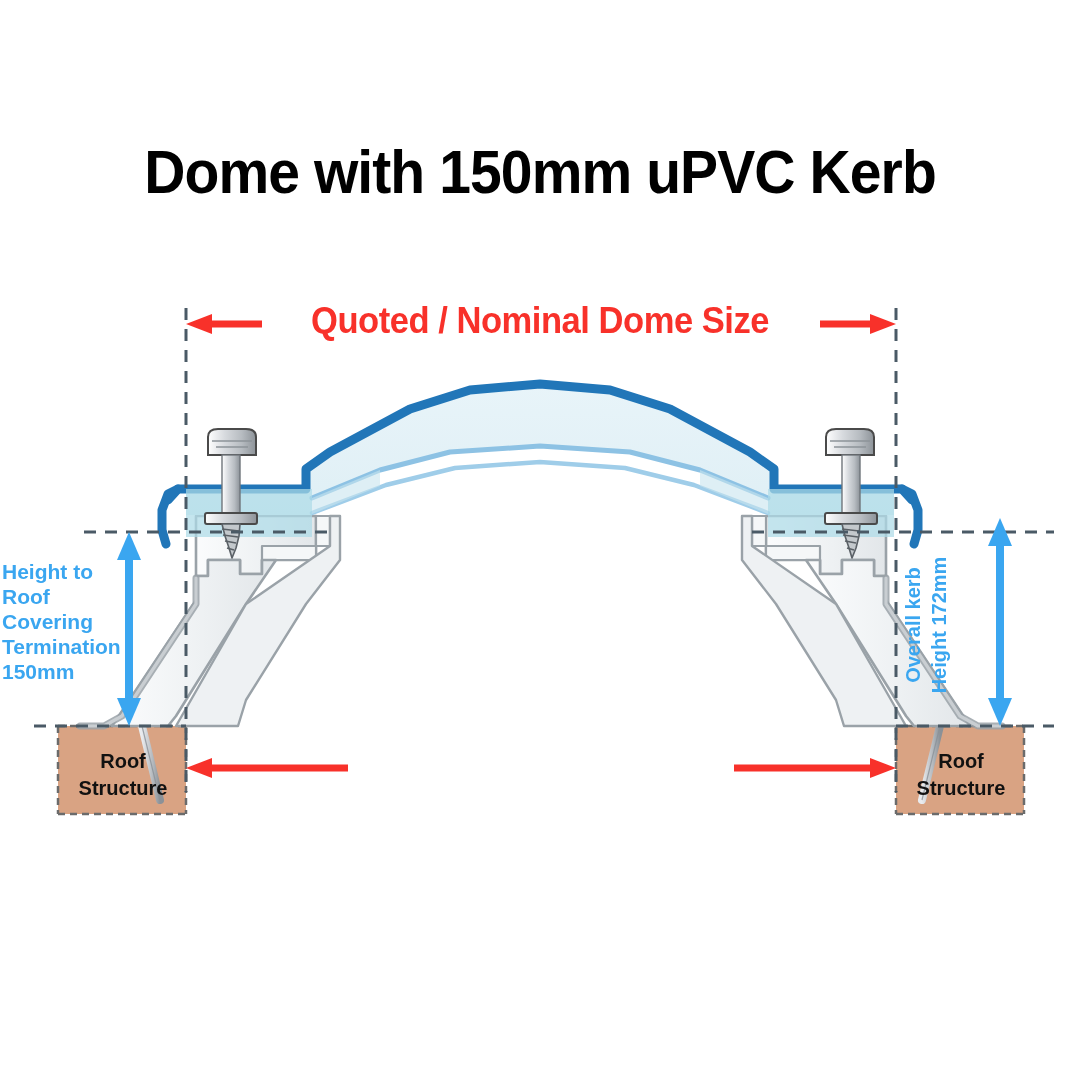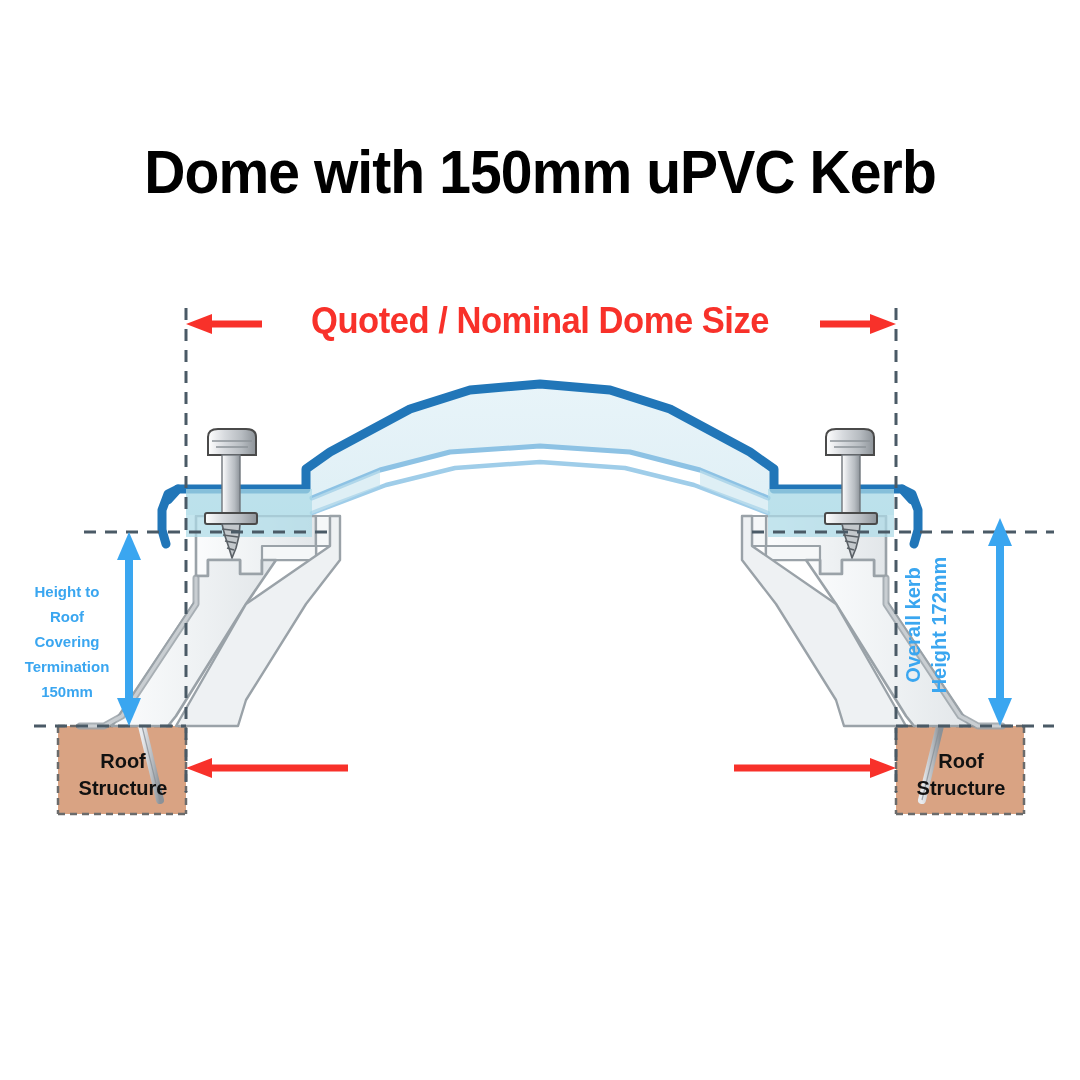--- a/index.html
+++ b/index.html
@@ -57,24 +57,23 @@
     left: 340px;
     top: 746px;
     width: 400px;
     text-align: center;
     font-size: 36px;
     color: #f8312a;
     letter-spacing: -0.5px;
   }
   #lbl-height-roof {
     left: 2px;
-    top: 579px;
+    top: 559px;
     width: 130px;
-    text-align: center;
-    font-size: 15px;
+    font-size: 21px;
     line-height: 25px;
     color: #3aa6f0;
   }
   #lbl-overall-kerb {
     left: 900px;
     top: 530px;
     width: 190px;
     height: 190px;
     font-size: 20px;
     line-height: 26px;

